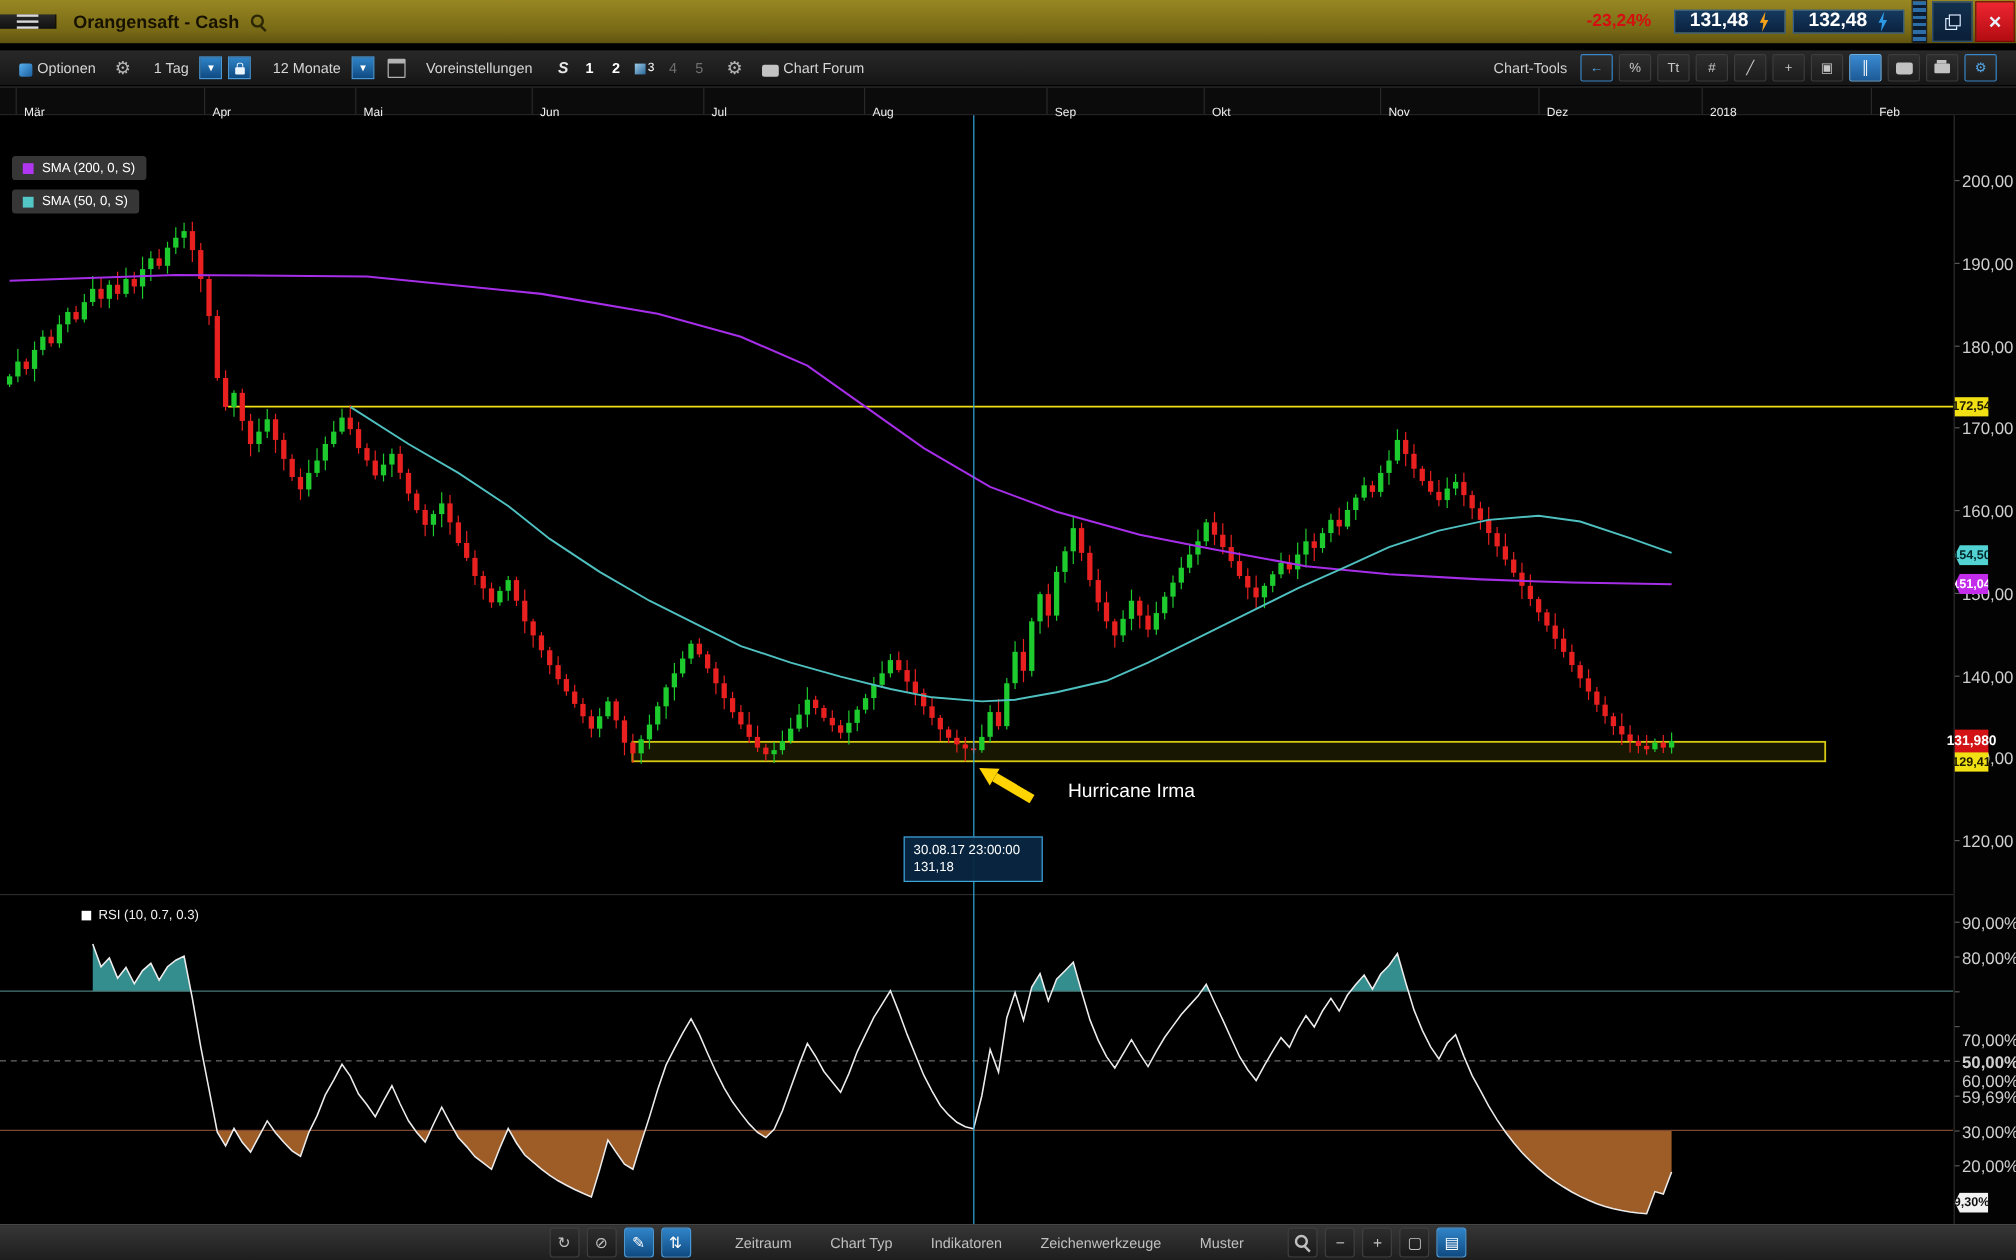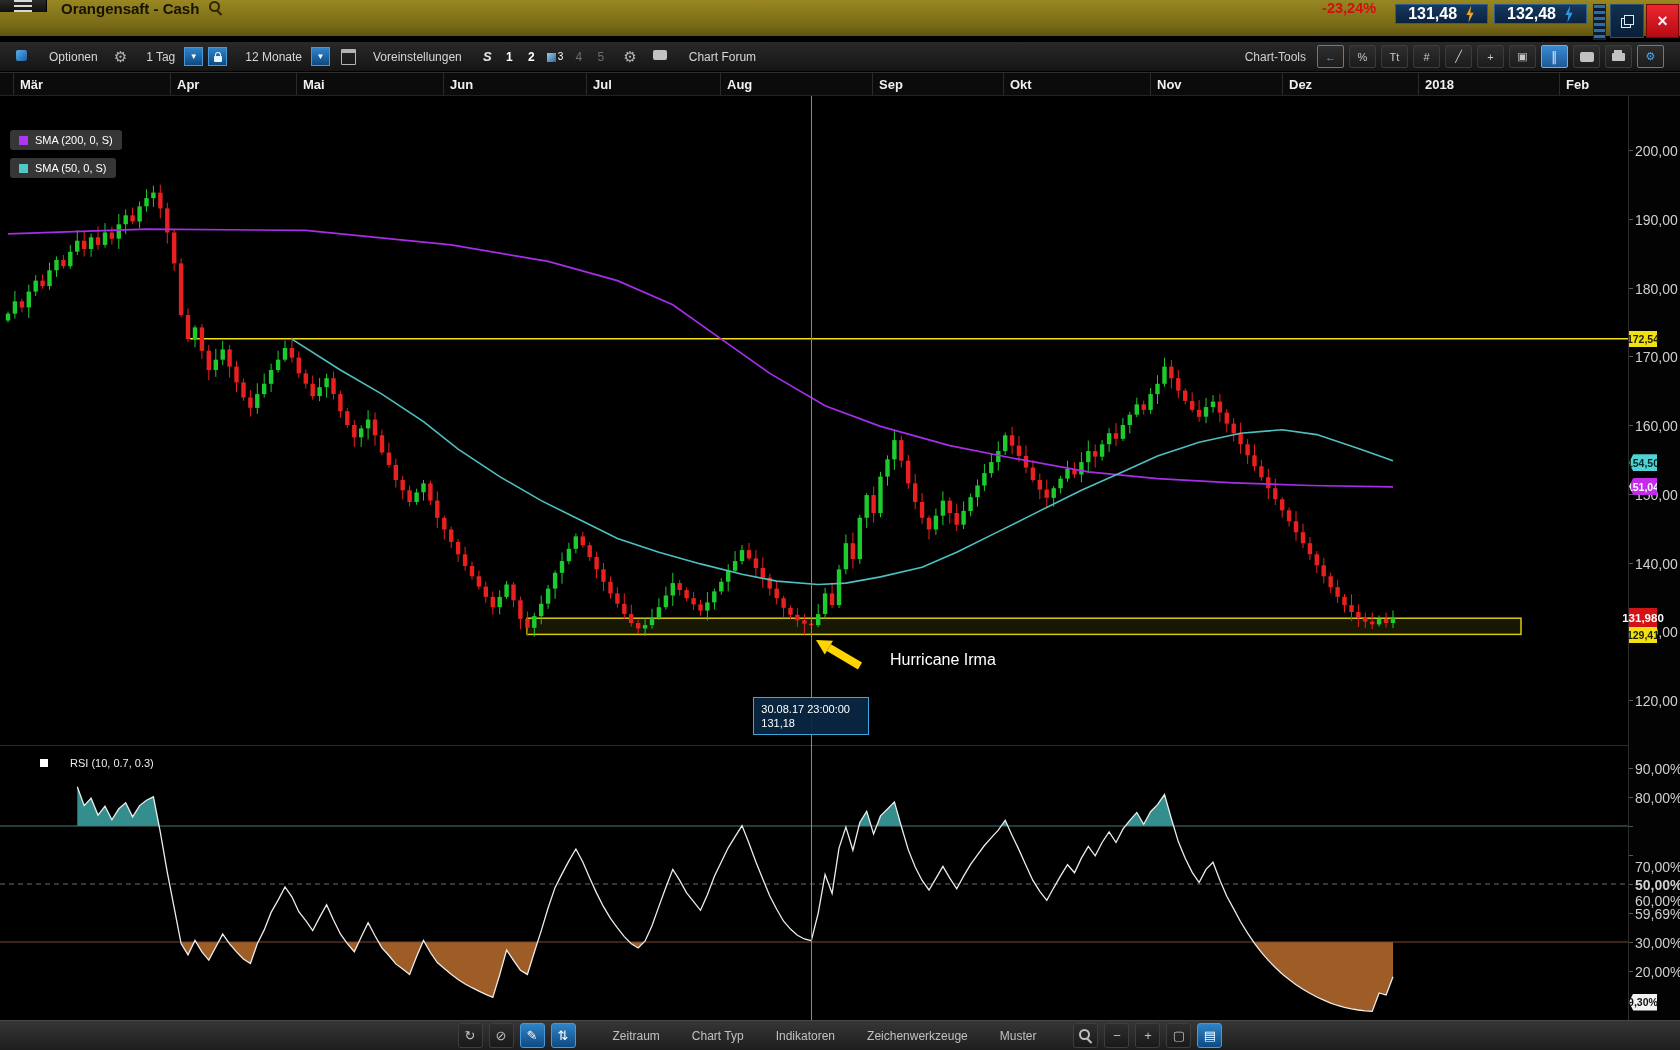--- a/index.html
+++ b/index.html
@@ -1,19 +1,19 @@
 <!DOCTYPE html>
 <html><head>
 <meta charset="utf-8">
 <style>
   html,body{margin:0;padding:0;background:#000;font-family:"Liberation Sans",sans-serif;}
   #app{position:relative;width:1680px;height:1050px;overflow:hidden;background:#000;}
 
   
-  .titlebar{position:absolute;left:0;top:0;width:100%;height:36px;display:flex;align-items:flex-start;
+  .titlebar{position:absolute;left:0;top:0;width:100%;height:36px;display:flex;align-items:center;
     background:linear-gradient(180deg,#988722,#786a16 70%,#60530f);}
   .menu-btn{width:46px;background:linear-gradient(180deg,#2a2a2a,#101010);display:flex;flex-direction:column;
     justify-content:center;align-items:center;gap:3px;border-right:1px solid #000;cursor:pointer;flex:0 0 auto;}
   .menu-btn i{display:block;width:18px;height:2px;background:#d8d8d8;}
   .tb-title{display:flex;align-items:center;font-size:15px;font-weight:bold;color:#171200;padding:0 9px 0 14px;}
   .iconwrap{display:flex;align-items:center;color:#2c2605;}
   .magnifier{position:relative;width:15px;height:15px;display:inline-block;}
   .magnifier::before{content:'';position:absolute;left:1px;top:1px;width:7px;height:7px;border:2px solid currentColor;border-radius:50%;}
   .magnifier::after{content:'';position:absolute;left:10px;top:10px;width:6px;height:2px;background:currentColor;transform:rotate(45deg);transform-origin:0 0;}
   .tb-spacer{flex:1;}
@@ -27,21 +27,21 @@
   .winbtn{width:34px;height:34px;margin:4px 1px;background:linear-gradient(180deg,#12304e,#0a1f38);border:1px solid #2a4e74;
     display:flex;align-items:center;justify-content:center;color:#e8f2ff;cursor:pointer;font-size:18px;padding:0;}
   .winbtn.close{background:linear-gradient(180deg,#ee2630,#b30b12);border-color:#7e0406;font-weight:bold;width:33px;}
   .dup-sq{position:relative;width:13px;height:13px;}
   .dup-sq::before{content:'';position:absolute;left:0;bottom:0;width:8px;height:8px;border:1.5px solid #dceaff;}
   .dup-sq::after{content:'';position:absolute;right:0;top:0;width:8px;height:8px;border:1.5px solid #dceaff;background:#0a1f38;}
 
   
   .toolbar{position:absolute;left:0;top:42px;width:100%;height:30px;background:linear-gradient(180deg,#292929,#151515);
     border-bottom:1px solid #000;display:flex;align-items:center;color:#d6d6d6;font-size:12px;padding:0 8px;box-sizing:border-box;gap:3px;}
-  .tb-btn{display:flex;align-items:flex-start;gap:22px;padding:3px 8px;cursor:pointer;border-radius:2px;white-space:nowrap;}
+  .tb-btn{display:flex;align-items:flex-end;gap:4px;padding:3px 8px;cursor:pointer;border-radius:2px;white-space:nowrap;}
   .blue-gem{width:11px;height:11px;border-radius:2px;background:linear-gradient(135deg,#58b0f0,#1a5e9e);}
   .gear{color:#b4b4b4;font-size:15px;cursor:pointer;padding:0 5px;}
   .dropdown{display:flex;align-items:center;margin:0 2px;cursor:pointer;}
   .dd-label{padding:3px 9px;white-space:nowrap;}
   .dd-arrow{width:17px;height:17px;background:linear-gradient(180deg,#2f84c8,#0f4a82);border:1px solid #4898d8;
     display:flex;align-items:center;justify-content:center;font-size:8px;color:#fff;}
   .lockbox{width:17px;height:17px;background:linear-gradient(180deg,#2f84c8,#0f4a82);border:1px solid #4898d8;
     display:flex;align-items:center;justify-content:center;cursor:pointer;margin-right:4px;}
   .lock{position:relative;width:8px;height:6px;background:#eaf4ff;border-radius:1px;margin-top:4px;}
   .lock::before{content:'';position:absolute;left:1px;top:-4px;width:4px;height:4px;border:1.5px solid #eaf4ff;border-bottom:none;border-radius:3px 3px 0 0;}
@@ -59,40 +59,40 @@
   .ct-label{margin-right:6px;color:#d0d0d0;white-space:nowrap;}
   .tool-btn{width:25px;height:21px;background:linear-gradient(180deg,#2e2e2e,#1c1c1c);border:1px solid #3c3c3c;border-radius:2px;
     display:flex;align-items:center;justify-content:center;color:#c8c8c8;font-size:11px;cursor:pointer;}
   .tool-btn.accent{border-color:#3a86c8;color:#53a6e6;}
   .tool-btn.active{background:linear-gradient(180deg,#3a8ad2,#1c5a96);color:#fff;border-color: #6ab0e8;}
   .printer{position:relative;width:13px;height:8px;background:#c2c2c2;border-radius:1px;}
   .printer::before{content:'';position:absolute;left:2px;top:-3px;width:8px;height:3px;background:#c2c2c2;}
 
   
   .monthbar{position:absolute;left:0;top:72px;width:100%;height:24px;background:#0b0b0b;border-top:1px solid #2e2e2e;border-bottom:1px solid #222;box-sizing:border-box;}
-  .month-label{position:absolute;top:4px;font-size:13px;color:#f0f0f0;font-weight:bold;}
+  .month-label{position:absolute;top:16px;font-size:10px;color:#f0f0f0;font-weight:normal;}
   .month-tick{position:absolute;top:0;width:1px;height:22px;background:#2a2a2a;}
   #main-chart{position:absolute;left:0;top:96px;width:1628px;height:650px;}
   #rsi-chart{position:absolute;left:0;top:746px;width:1628px;height:274px;}
   .sep{position:absolute;left:0;width:100%;height:1px;background:#2b2b2b;}
   .axis{position:absolute;left:1628px;width:52px;background:#030303;border-left:1px solid #2e2e2e;box-sizing:border-box;cursor:ns-resize;}
   #price-axis{top:96px;height:650px;}
   #rsi-axis{top:746px;height:274px;}
   .axis-tick{position:absolute;left:6px;font-size:14px;color:#cfcfcf;white-space:nowrap;}
   .axis-dash{position:absolute;left:0;width:4px;height:1px;background:#585858;}
   .badge{position:absolute;left:0;width:28px;display:flex;align-items:center;justify-content:center;
     font-size:10.5px;font-weight:bold;box-sizing:border-box;z-index:3;}
   .badge.flag{clip-path:polygon(0 50%,15% 0,100% 0,100% 100%,15% 100%);}
   .badge.big{font-size:11.5px;}
   .legend{position:absolute;left:10px;display:flex;align-items:center;gap:7px;background:rgba(64,64,64,0.85);
     border-radius:3px;padding:4px 9px;font-size:11px;color:#fff;cursor:pointer;z-index:4;}
   .legend .sw{width:9px;height:9px;display:inline-block;}
   #legend-200{top:130px;}
   #legend-50{top:158px;}
-  .rsi-label{position:absolute;left:0;top:757px;display:flex;align-items:center;gap:22px;font-size:11px;color:#ededed;z-index:4;padding-left:40px;}
+  .rsi-label{position:absolute;left:28px;top:757px;display:flex;align-items:center;gap:6px;font-size:11px;color:#ededed;z-index:4;padding-left:40px;}
   .rsi-label .sw{width:8px;height:8px;background:#fff;display:inline-block;}
   #crosshair{position:absolute;top:96px;height:924px;width:1px;background:#2da8d8;z-index:5;}
   #cross-tooltip{position:absolute;top:697px;width:116px;height:38px;background:rgba(8,38,66,0.95);border:1px solid #3fa6da;
     color:#fff;font-size:11px;padding:4px 7px;box-sizing:border-box;z-index:6;line-height:14px;}
   #annotation-label{position:absolute;left:890px;top:651px;font-size:16px;color:#fff;z-index:4;}
 
   
   .bottombar{position:absolute;left:0;top:1020px;width:100%;height:30px;background:linear-gradient(180deg,#363636,#1e1e1e);
     border-top:1px solid #474747;display:flex;align-items:center;justify-content:center;gap:6px;color:#b8b8b8;font-size:12px;box-sizing:border-box;}
   .bb-icon{width:23px;height:23px;border-radius:3px;background:linear-gradient(180deg,#2e2e2e,#191919);border:1px solid #3e3e3e;

